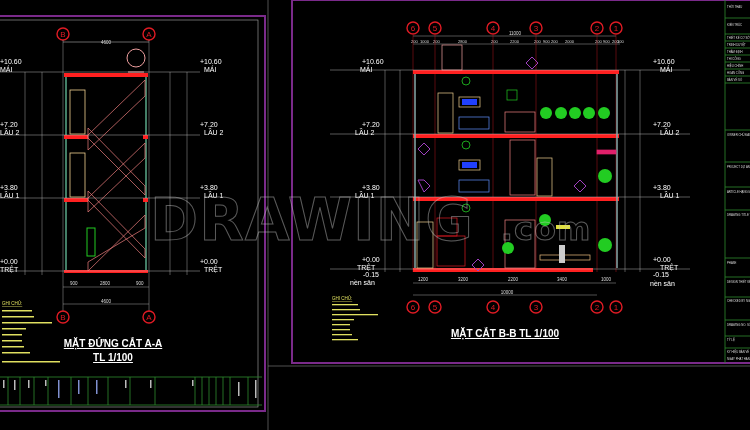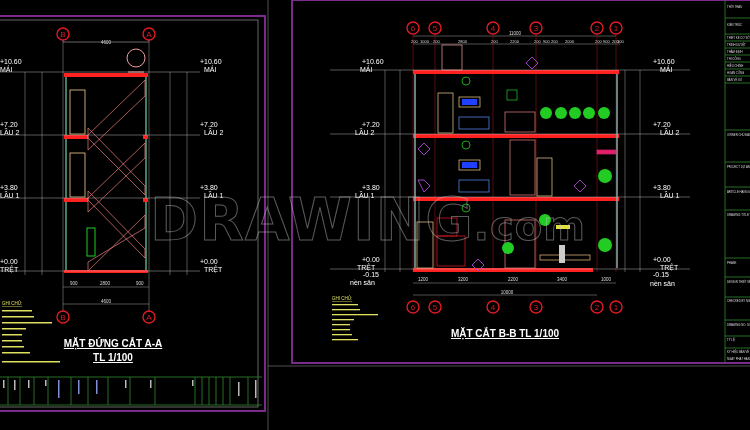--- a/index.html
+++ b/index.html
@@ -1,20 +1,20 @@
 <!DOCTYPE html>
 <html><head>
 <meta charset="utf-8">
 <style>
   html,body{margin:0;padding:0;background:#000;}
   body{width:750px;height:430px;overflow:hidden;position:relative;font-family:"Liberation Sans",sans-serif;}
   .canvas{position:absolute;left:0;top:0;width:750px;height:430px;background:#000;}
   svg text{font-family:"Liberation Sans",sans-serif;}
   .watermark{position:absolute;left:150px;top:186px;font-family:"DejaVu Sans",sans-serif;font-size:58px;font-weight:bold;letter-spacing:1px;color:transparent;-webkit-text-stroke:1px rgba(200,200,200,0.45);pointer-events:none;}
-  .watermark .small{font-size:40px;}
+  .watermark .small{font-size:32px;margin-left:27px;}
 </style>
 </head>
 <body>
 
 <div class="canvas">
 <svg width="750" height="430" viewBox="0 0 750 430" xmlns="http://www.w3.org/2000/svg">
 
   <g>
     <rect x="-5" y="16" width="270" height="395" fill="none" stroke="#7a2a8a" stroke-width="2"></rect>
     <rect x="-5" y="20" width="263" height="387" fill="none" stroke="#aaaaaa" stroke-width="0.6"></rect>

